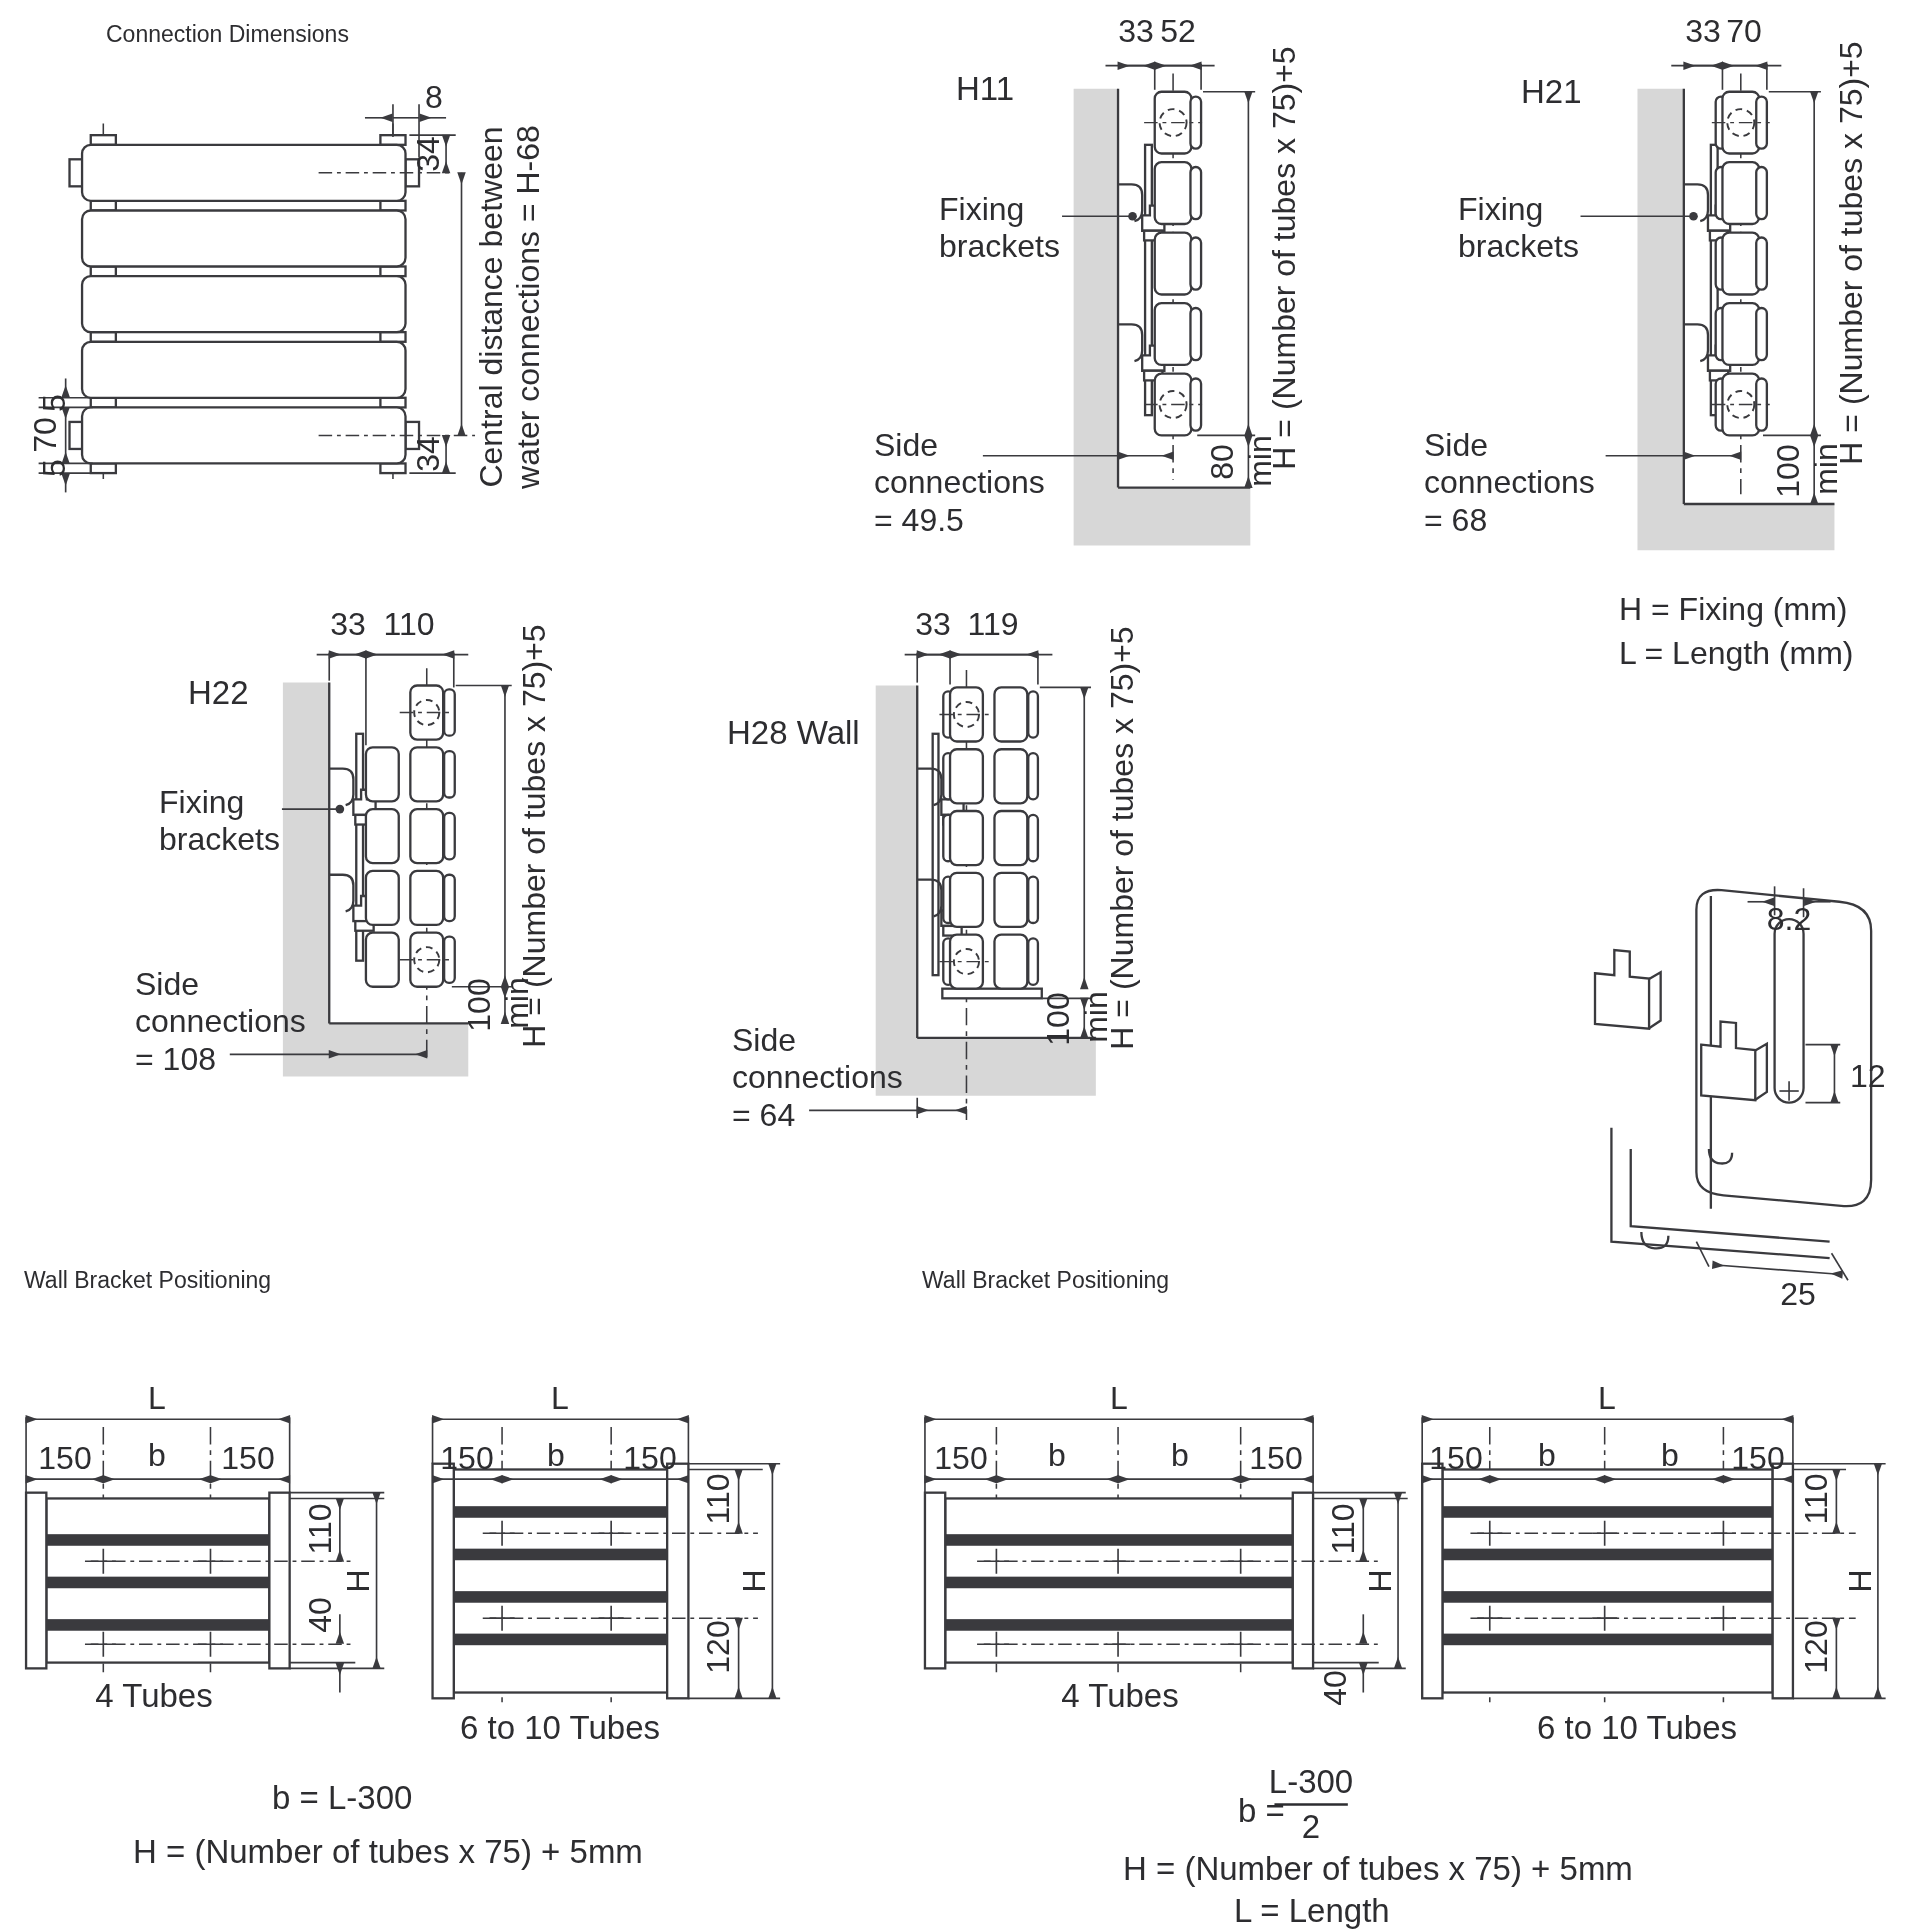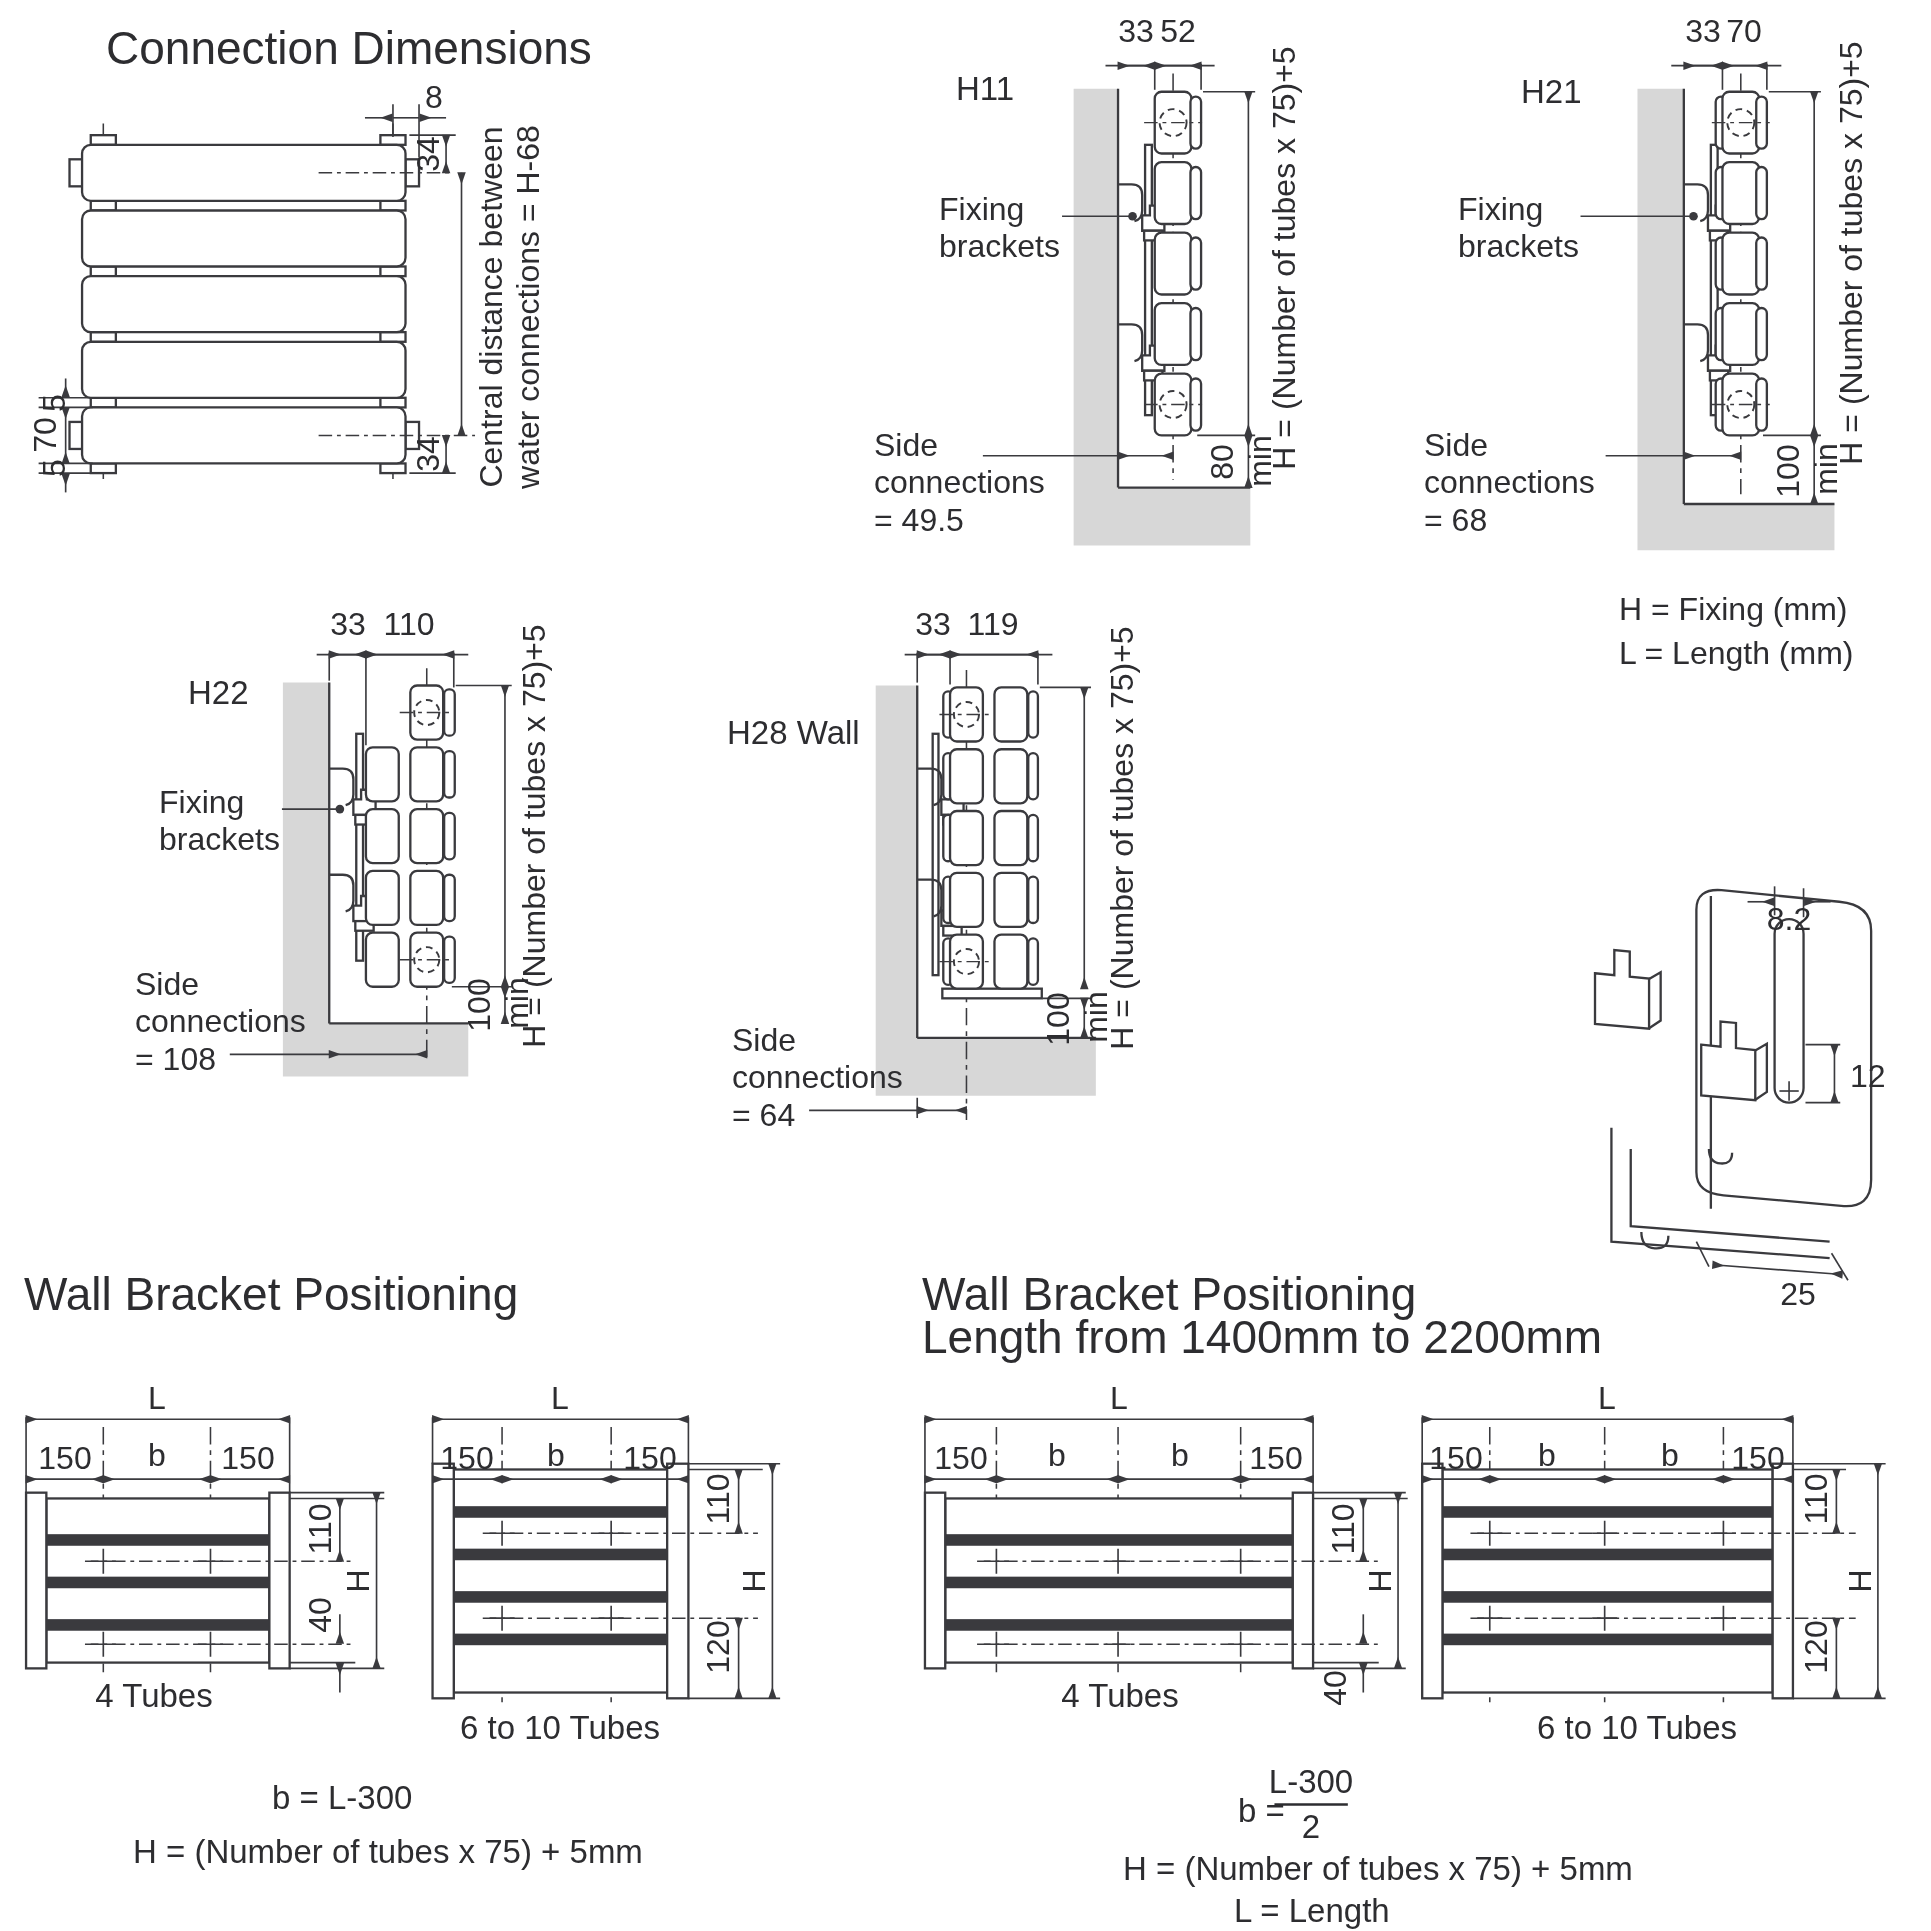--- a/index.html
+++ b/index.html
@@ -4,21 +4,21 @@
 <style>
   html,body{margin:0;padding:0;background:#fff;}
   #page{position:relative;width:1931px;height:1931px;background:#fff;overflow:hidden;
         font-family:"Liberation Sans", sans-serif;color:#2d2d30;}
   svg{position:absolute;left:0;top:0;}
   .lb{position:absolute;font-size:32px;white-space:nowrap;}
   .c{transform:translate(-50%,-50%);}
   .r{transform:translate(-50%,-50%) rotate(-90deg);}
   .pre{white-space:pre-line;line-height:1.17;}
   .ctr{text-align:center;}
-  .t{font-size:46px;}
+  .t{font-size:23px;}
   .m{font-size:33px;}
   
   .ol{stroke:#3a3a3e;stroke-width:2.4;fill:#fff;}
   .oln{stroke:#3a3a3e;stroke-width:2.4;fill:none;}
   .dim{stroke:#3a3a3e;stroke-width:1.7;fill:none;}
   .cl{stroke:#3a3a3e;stroke-width:1.6;fill:none;stroke-dasharray:18 6 5 6;}
   .dd{stroke:#3a3a3e;stroke-width:1.5;fill:none;stroke-dasharray:14 5 4 5;}
   .dc{stroke:#3a3a3e;stroke-width:2;fill:none;stroke-dasharray:7 5;}
   .band{fill:#3a3a3e;stroke:none;}
   .wall{fill:#d7d7d7;stroke:none;}
@@ -490,21 +490,20 @@
 <div class="lb c" style="left:556px;top:1455px">b</div>
 <div class="lb c" style="left:650px;top:1458px">150</div>
 <div class="lb r" style="left:718px;top:1499px">110</div>
 <div class="lb r" style="left:754px;top:1581px">H</div>
 <div class="lb r" style="left:718px;top:1647px">120</div>
 <div class="lb m c" style="left:560px;top:1728px">6 to 10 Tubes</div>
 <div class="lb m" style="left:272px;top:1779px">b = L-300</div>
 <div class="lb m" style="left:133px;top:1833px">H = (Number of tubes x 75) + 5mm</div>
 
 <div class="lb t" style="left:922px;top:1267px">Wall Bracket Positioning</div>
-<div class="lb t" style="left:922px;top:1310px">Length from 1400mm to 2200mm</div>
 <div class="lb c" style="left:1119px;top:1398px">L</div>
 <div class="lb c" style="left:961px;top:1458px">150</div>
 <div class="lb c" style="left:1057px;top:1455px">b</div>
 <div class="lb c" style="left:1180px;top:1455px">b</div>
 <div class="lb c" style="left:1276px;top:1458px">150</div>
 <div class="lb r" style="left:1343px;top:1529px">110</div>
 <div class="lb r" style="left:1380px;top:1581px">H</div>
 <div class="lb r" style="left:1335px;top:1688px">40</div>
 <div class="lb m c" style="left:1120px;top:1696px">4 Tubes</div>
 <div class="lb c" style="left:1607px;top:1398px">L</div>

